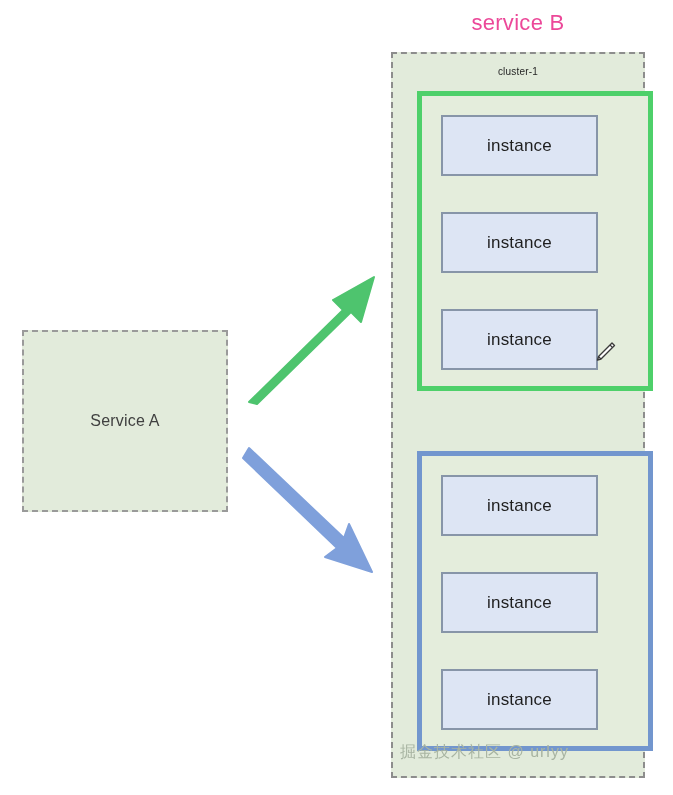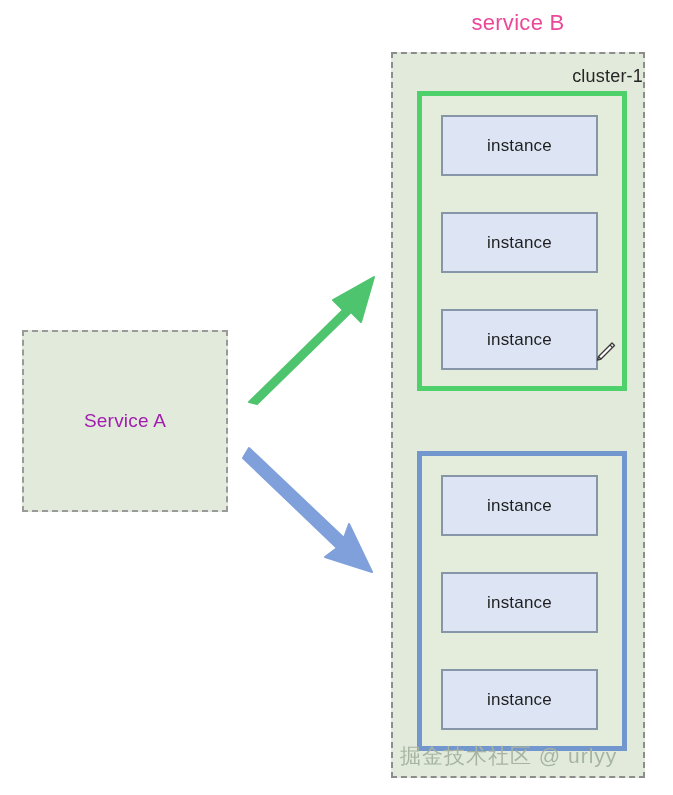--- a/index.html
+++ b/index.html
@@ -26,22 +26,22 @@
     width: 206px;
     height: 182px;
     background: #e2ebdb;
     border: 2px dashed #9a9a9a;
     box-sizing: border-box;
     display: flex;
     align-items: center;
     justify-content: center;
   }
   #service-a .label {
-    font-size: 19px;
-    color: #a21caf;
+    font-size: 16px;
+    color: #404040;
     letter-spacing: 0.2px;
   }
 
   
   #service-b-title {
     position: absolute;
     left: 391px;
     top: 10px;
     width: 254px;
     text-align: center;
@@ -58,33 +58,33 @@
     width: 254px;
     height: 726px;
     background: #e2ebdb;
     border: 2px dashed #8d8d8d;
     box-sizing: border-box;
   }
 
   .cluster-label {
     position: absolute;
     width: 100%;
-    text-align: right;
-    font-size: 18px;
+    text-align: center;
+    font-size: 10px;
     color: #262626;
     letter-spacing: 0.2px;
   }
   #cluster-1-label { top: 12px; }
   #cluster-2-label { top: 372px; }
 
   
   .cluster-box {
     position: absolute;
     left: 24px;
-    width: 210px;
+    width: 236px;
     box-sizing: border-box;
     background: #e4eddc;
   }
   #cluster-1-box {
     top: 37px;
     height: 300px;
     border: 5px solid #4ed06a;
   }
   #cluster-2-box {
     top: 397px;
@@ -131,21 +131,21 @@
     top: 339px;
     width: 26px;
     height: 26px;
   }
 
   
   #watermark {
     position: absolute;
     left: 398px;
     top: 740px;
-    font-size: 21px;
+    font-size: 16px;
     color: #a8b4a2;
     white-space: nowrap;
     letter-spacing: 1px;
   }
 </style>
 </head>
 <body>
 
 <div id="canvas">
 

